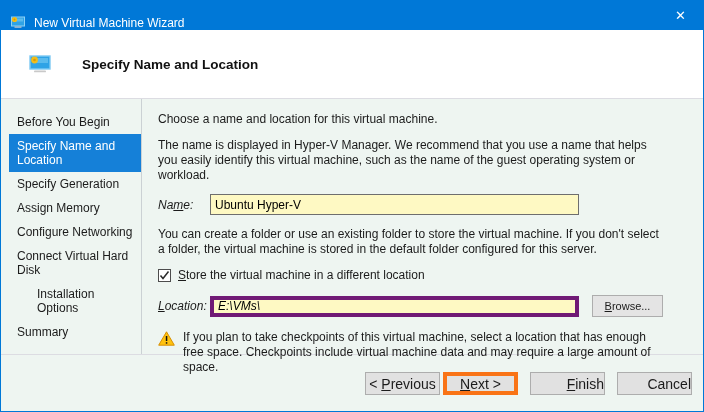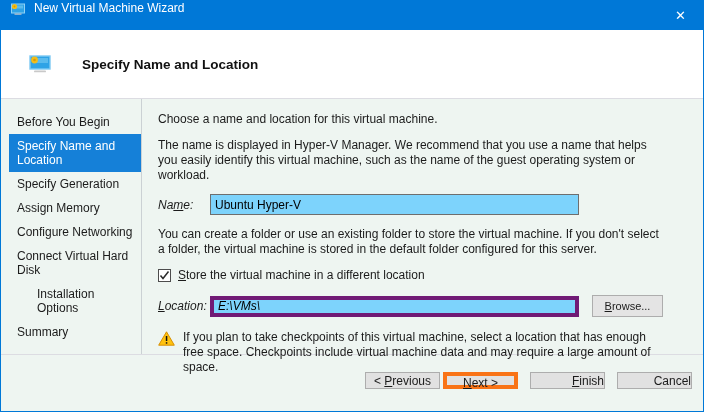--- a/index.html
+++ b/index.html
@@ -1,57 +1,57 @@
 <!DOCTYPE html>
 <html><head>
 <meta charset="utf-8">
 <style>
   * { margin: 0; padding: 0; box-sizing: border-box; }
   html,body { width: 704px; height: 412px; }
   body { font-family: "Liberation Sans", sans-serif; font-size: 12px; color: #1b1b1b; background: #555; }
   .dialog { width: 704px; height: 412px; border: 1px solid #0078d7; background: #eef5f1; display: flex; flex-direction: column; }
 
   
-  .titlebar { height: 29px; background: #0078d7; display: flex; align-items: flex-start; padding-left: 9px; flex: none; }
+  .titlebar { height: 29px; background: #0078d7; display: flex; align-items: flex-end; padding-left: 9px; flex: none; }
   .titlebar .app-icon { width: 16px; height: 16px; margin-right: 8px; flex: none; }
   .titlebar .title { color: #fff; font-size: 12px; flex: 1; white-space: nowrap; }
   .close-btn { width: 45px; height: 29px; display: flex; align-items: center; justify-content: center; color: #fff; font-size: 13px; cursor: default; }
 
   
   .header { height: 69px; background: #ffffff; border-bottom: 1px solid #dcdce2; display: flex; align-items: center; flex: none; }
   .header .wiz-icon { width: 22px; height: 20px; margin-left: 28px; flex: none; }
   .header h1 { font-size: 13.5px; font-weight: bold; margin-left: 31px; color: #111; }
 
   
   .body { flex: 1; display: flex; border-bottom: 1px solid #dcdce2; min-height: 0; }
   .sidebar { width: 141px; flex: none; border-right: 1px solid #cbd1d4; padding-top: 11px; }
   .side-item { margin-left: 8px; padding: 5px 4px 5px 8px; line-height: 14px; cursor: default; }
   .side-item.selected { background: #1580d8; color: #ffffff; }
   .side-item.indent { padding-left: 28px; }
   .main { flex: 1; padding: 13px 10px 0 16px; }
   .main p { line-height: 15px; margin-bottom: 11px; max-width: 505px; }
 
   .field-row { display: flex; align-items: center; margin-bottom: 12px; }
   .field-label { width: 52px; flex: none; font-style: italic; }
-  .text-input { width: 369px; height: 21px; border: 1px solid #6e6e6e; background: #7dd3fc; font-family: "Liberation Sans", sans-serif; font-size: 12px; padding: 0 4px; color: #000; }
+  .text-input { width: 369px; height: 21px; border: 1px solid #6e6e6e; background: #fef9c3; font-family: "Liberation Sans", sans-serif; font-size: 12px; padding: 0 4px; color: #000; }
   .text-input.focused { border: 4px solid #701a75; font-style: italic; }
 
   .check-row { display: flex; align-items: center; margin: 1px 0 13px 0; }
   .checkbox { width: 13px; height: 13px; background: #fff; border: 1px solid #4d4d4d; margin-right: 7px; flex: none; display: flex; align-items: center; justify-content: center; }
   .checkbox svg { display: block; }
 
   .browse-btn { margin-left: 13px; width: 71px; height: 22px; background: #e4e4e4; border: 1px solid #adadad; font-family: "Liberation Sans", sans-serif; font-size: 11px; color: #1b1b1b; cursor: default; }
 
   .warning-row { display: flex; margin-top: 13px; max-width: 505px; }
   .warn-icon { flex: none; margin: 1px 8px 0 0; }
   .warning-row .warn-text { line-height: 15px; }
 
   
   .footer { height: 56px; flex: none; display: flex; justify-content: flex-end; align-items: flex-start; padding: 17px 11px 0 0; }
-  .btn { width: 75px; height: 17px; background: #e1e1e1; border: 1px solid #adadad; font-family: "Liberation Sans", sans-serif; font-size: 12px; color: #1b1b1b; margin-left: 10px; cursor: default; }
+  .btn { width: 75px; height: 23px; background: #e1e1e1; border: 1px solid #adadad; font-family: "Liberation Sans", sans-serif; font-size: 14px; color: #1b1b1b; margin-left: 10px; cursor: default; }
   .btn.default { border: 4px solid #f97316; margin-left: 3px; }
   .btn.gap { margin-left: 12px; text-align: right; }
   u { text-decoration: underline; }
 </style>
 </head>
 <body>
 
 <div class="dialog">
 
   <div class="titlebar">

